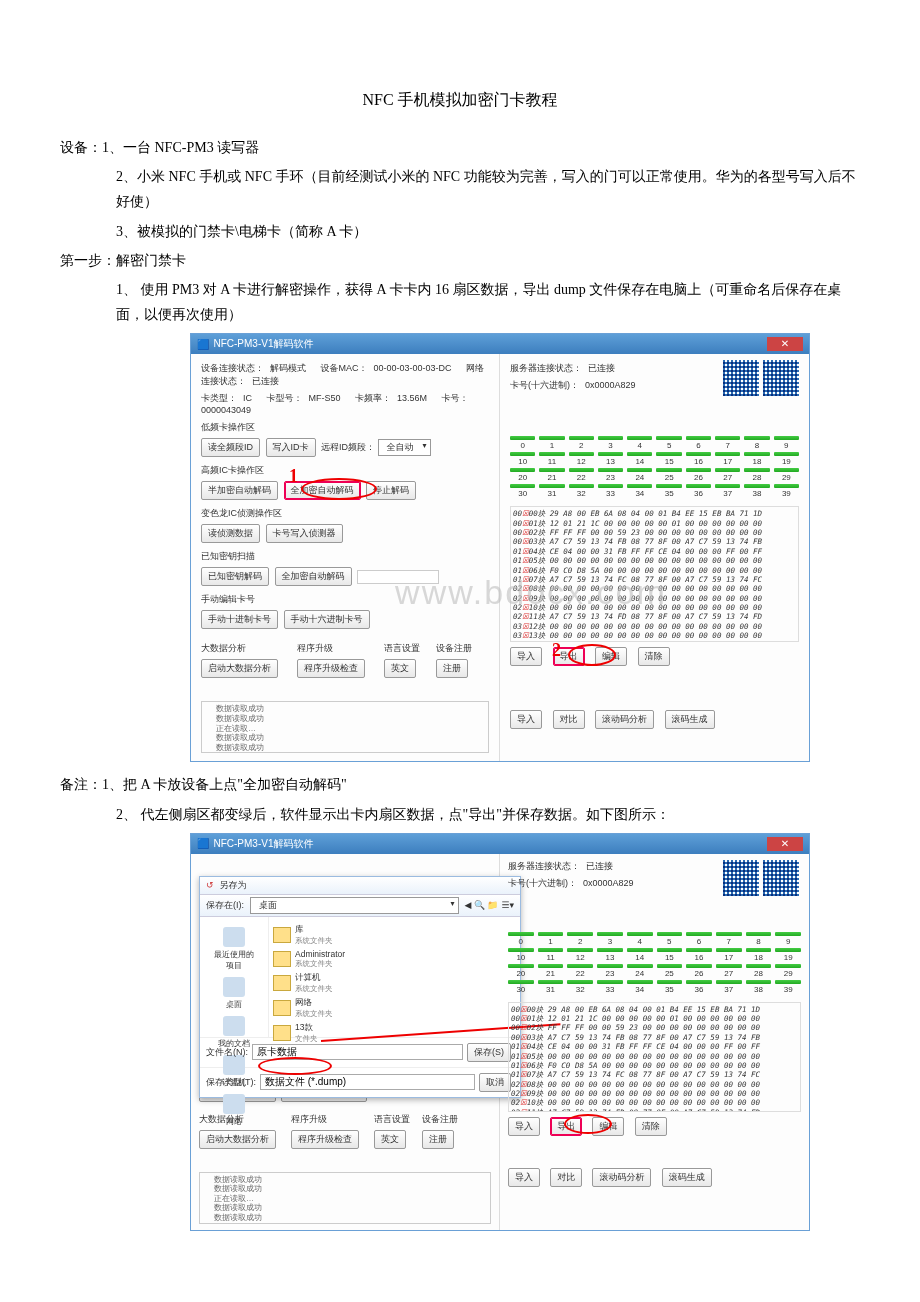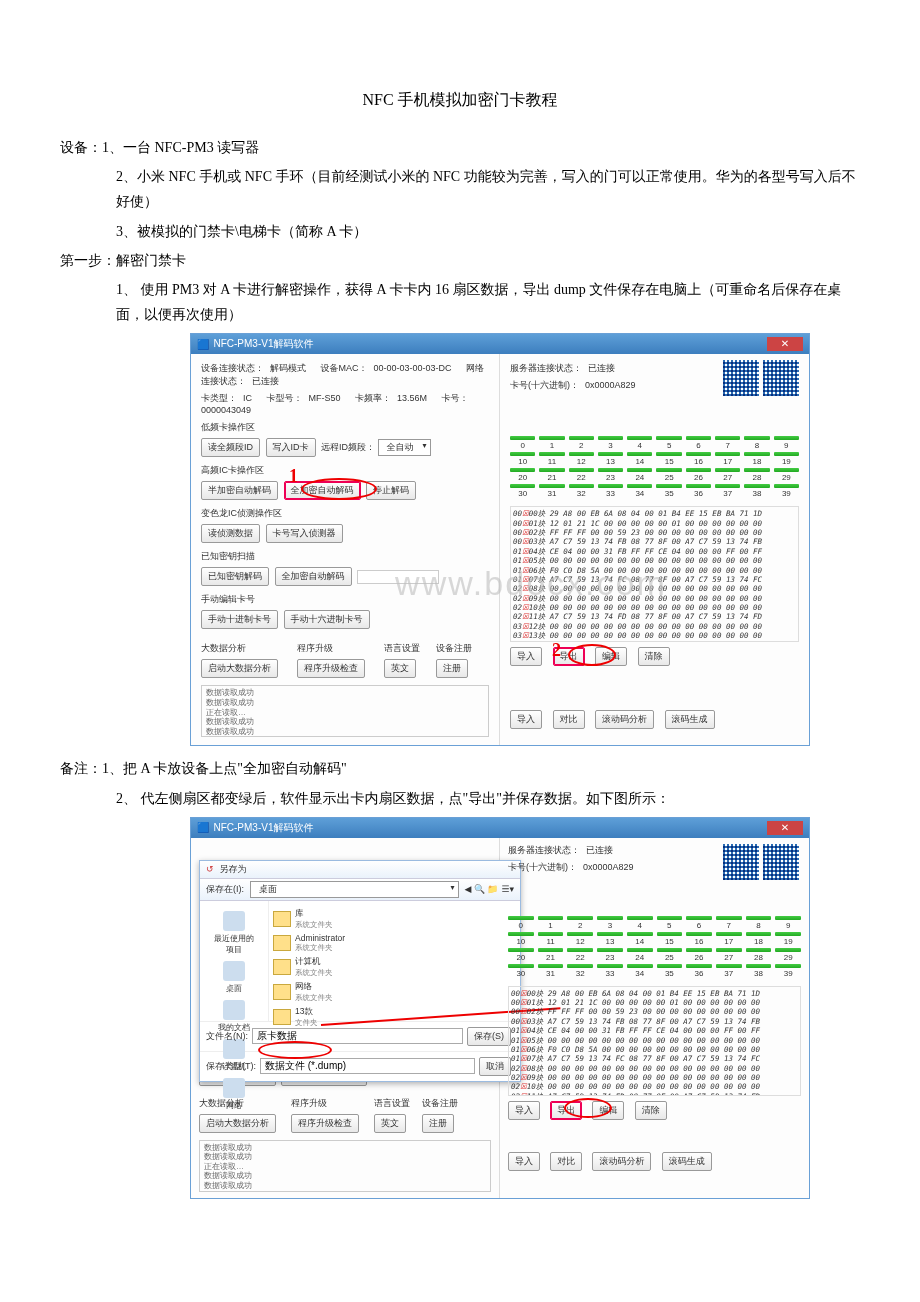--- a/index.html
+++ b/index.html
@@ -86,24 +86,24 @@
   .select::after{content:"▾"; position:absolute; right:3px; top:1px; font-size:8px;}
   .txtbox {
     display:inline-block;
     border:1px solid #ccc;
     background:#fff;
     height:12px;
     width:80px;
     vertical-align:middle;
   }
   .logbox {
-    margin-top:6px;
+    margin-top:22px;
     border:1px solid #ccc;
     height:46px;
-    padding:2px 4px;
+    padding:2px 14px;
     font-size:8px;
     color:#666;
     line-height:1.2;
     overflow:hidden;
   }
   .qr {
     position:absolute; top:6px; right:10px;
     display:flex; gap:4px;
   }
   .qr .q {

